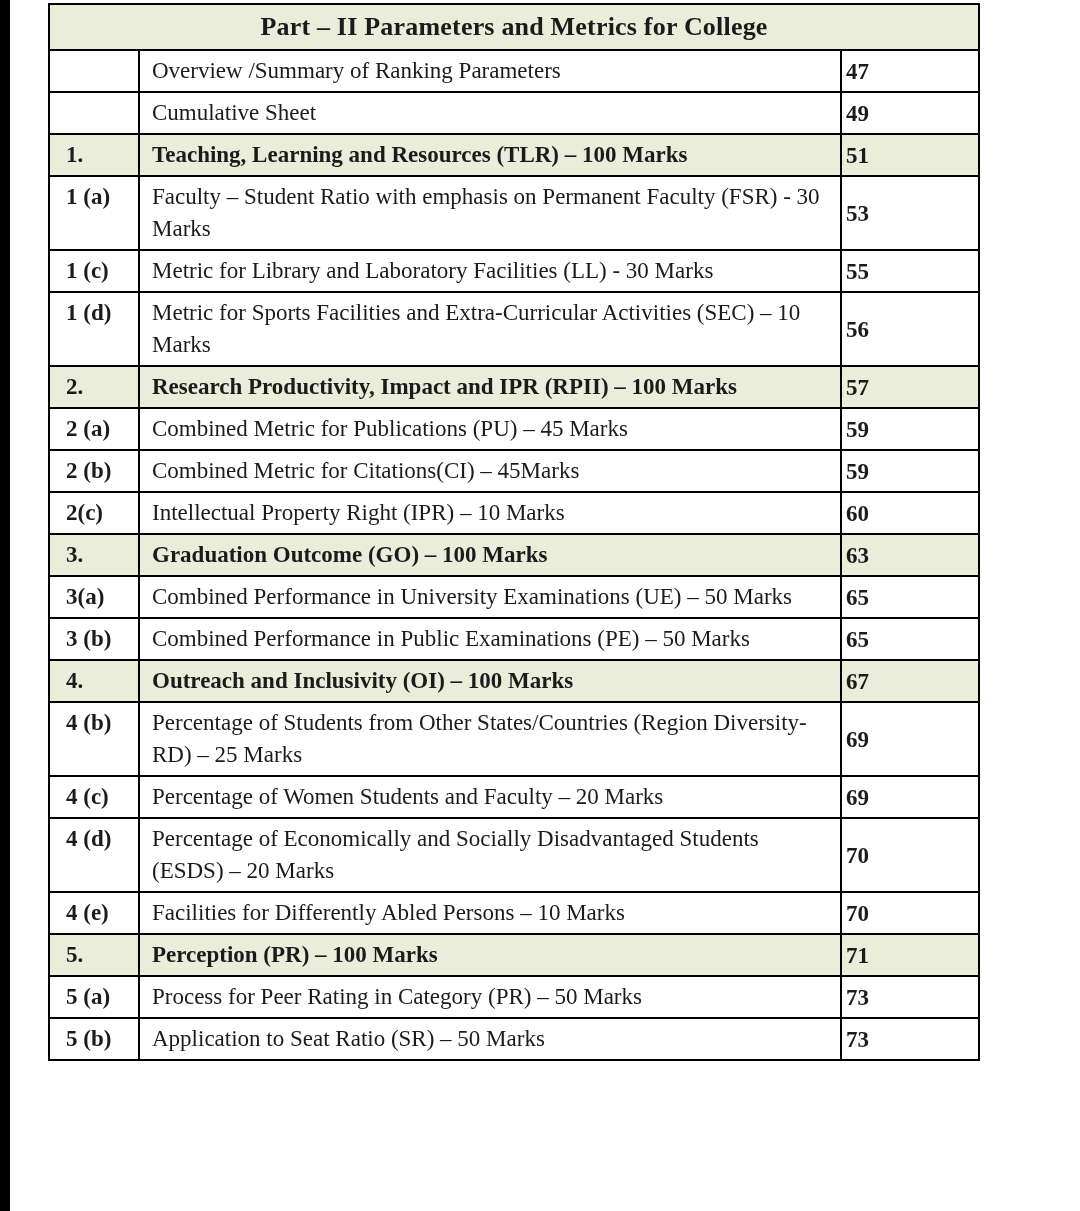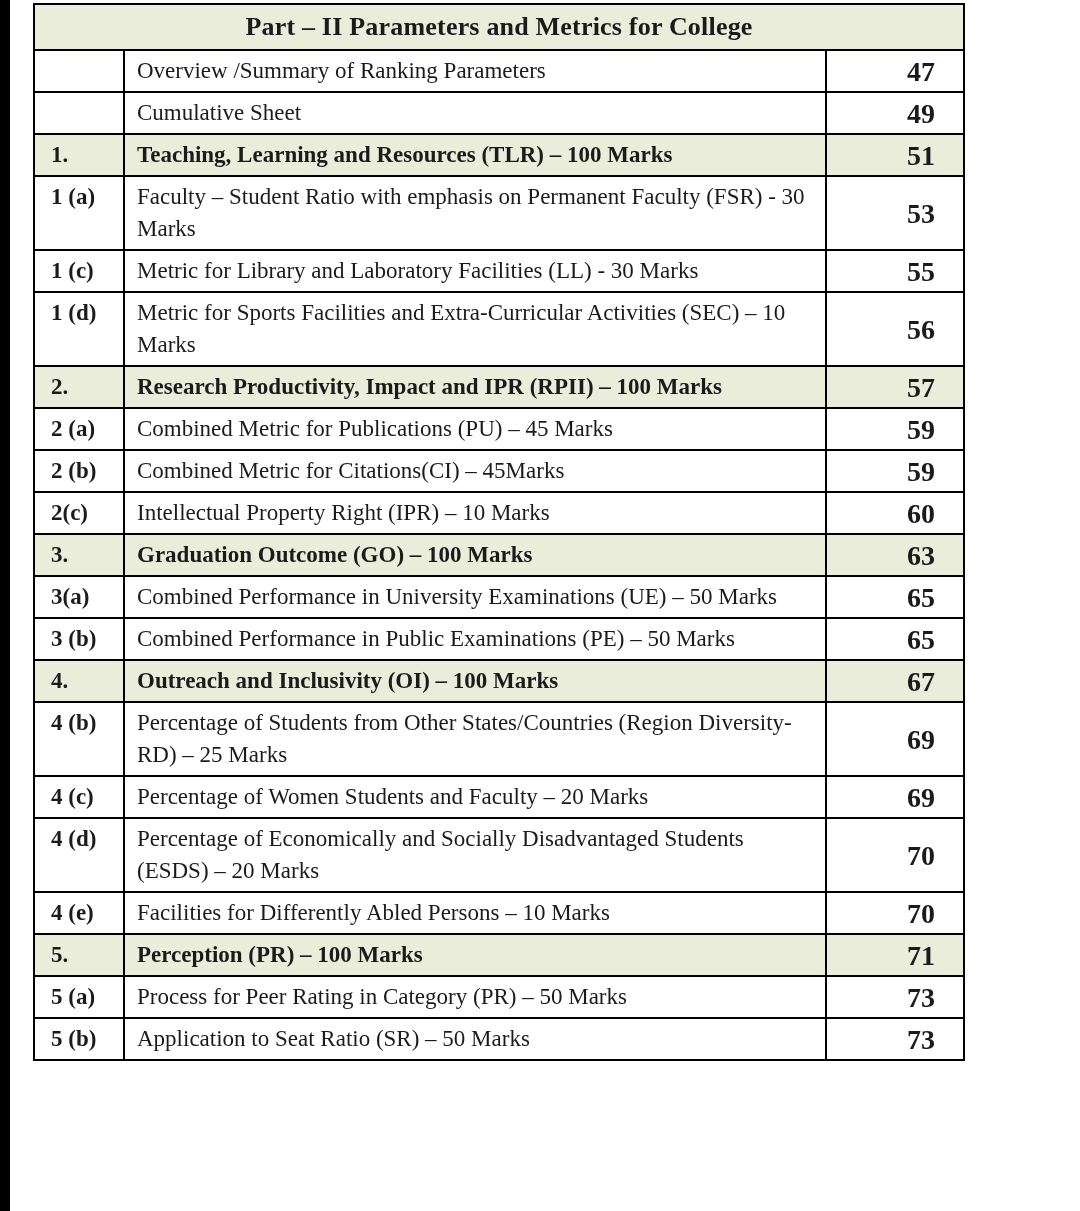--- a/index.html
+++ b/index.html
@@ -19,21 +19,21 @@
   .edge-band {
     position: absolute;
     left: 0;
     top: 0;
     width: 10px;
     height: 1211px;
     background: #000000;
   }
   table.toc {
     position: absolute;
-    left: 33px;
+    left: 48px;
     top: 3px;
     width: 930px;
     border-collapse: collapse;
     table-layout: fixed;
   }
   table.toc th, table.toc td {
     border: 2.5px solid var(--border, #000000);
     box-sizing: border-box;
   }
   th.title-cell {
@@ -55,23 +55,22 @@
     line-height: 31px;
   }
   td.desc {
     vertical-align: top;
     font-size: 23px;
     padding: 4px 10px 4px 12px;
     line-height: 32px;
   }
   td.pagenum {
     vertical-align: middle;
-    text-align: right;
-    font-weight: 700;
-    font-size: 28px;
+    font-weight: 700;
+    font-size: 23px;
     padding: 4px 28px 4px 4px;
     line-height: 31px;
   }
   tr.section-row td {
     background: var(--section-bg, #e9edda);
   }
   tr.section-row td.desc {
     font-weight: 700;
   }
 </style>

